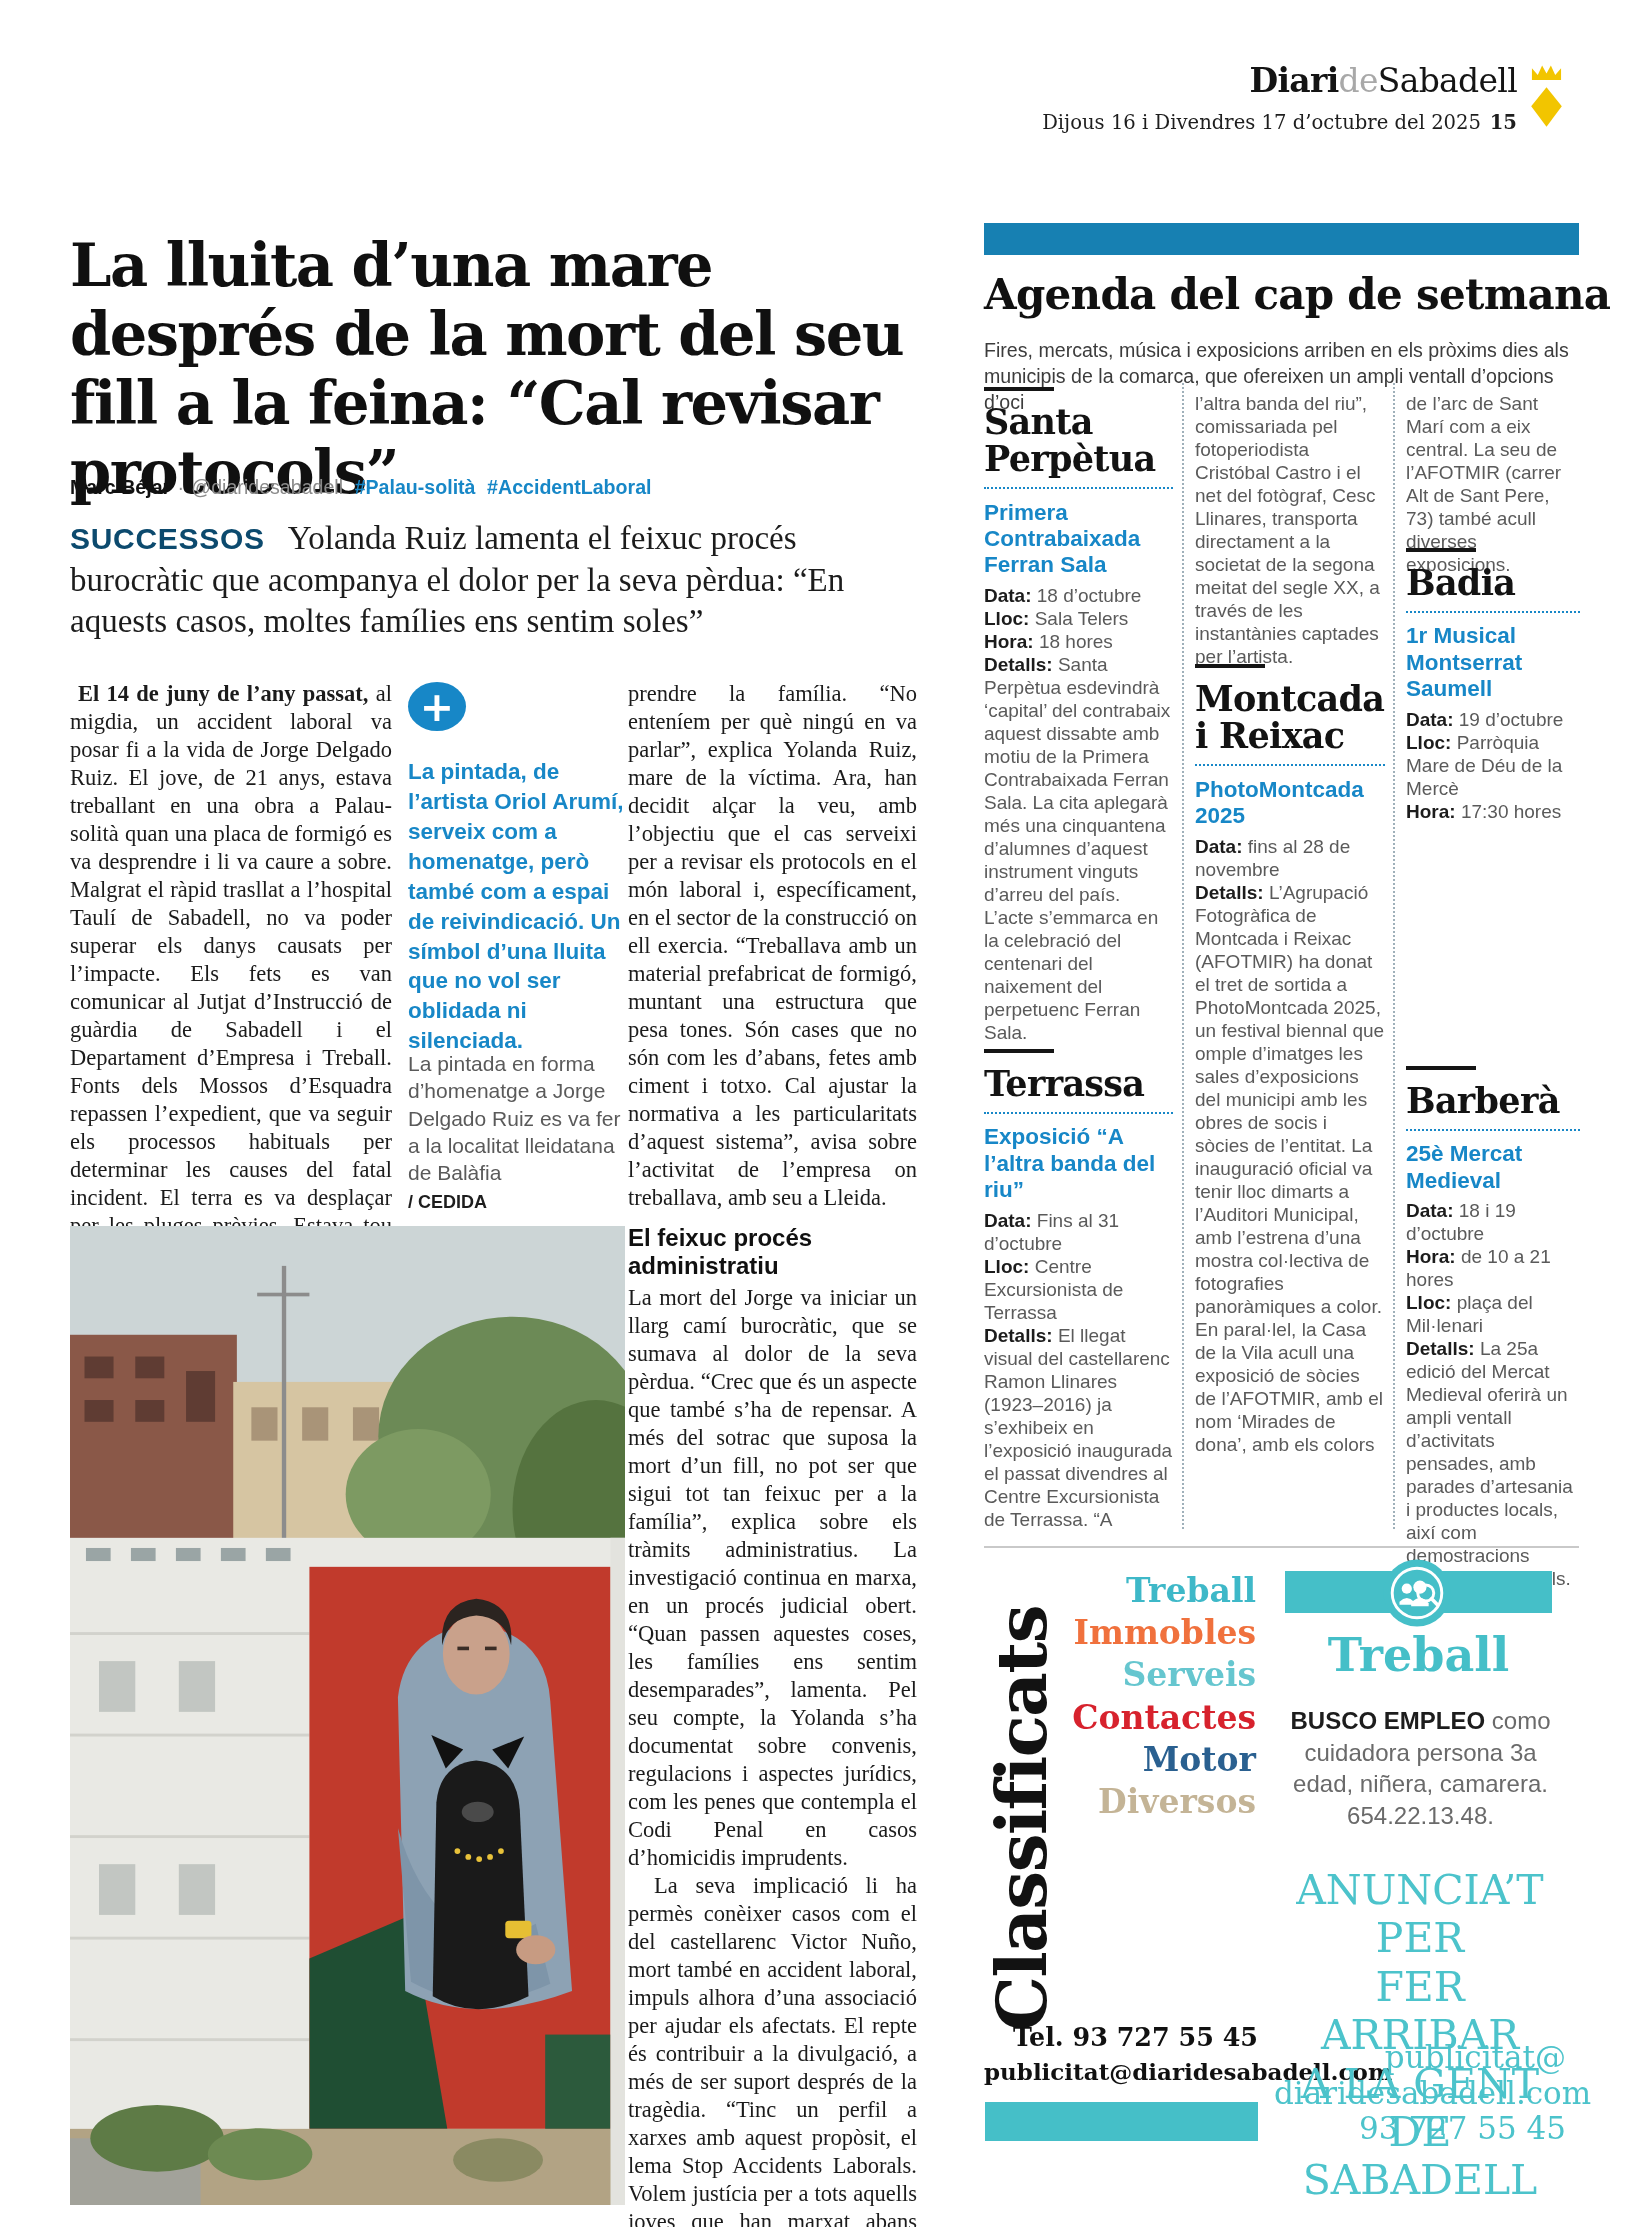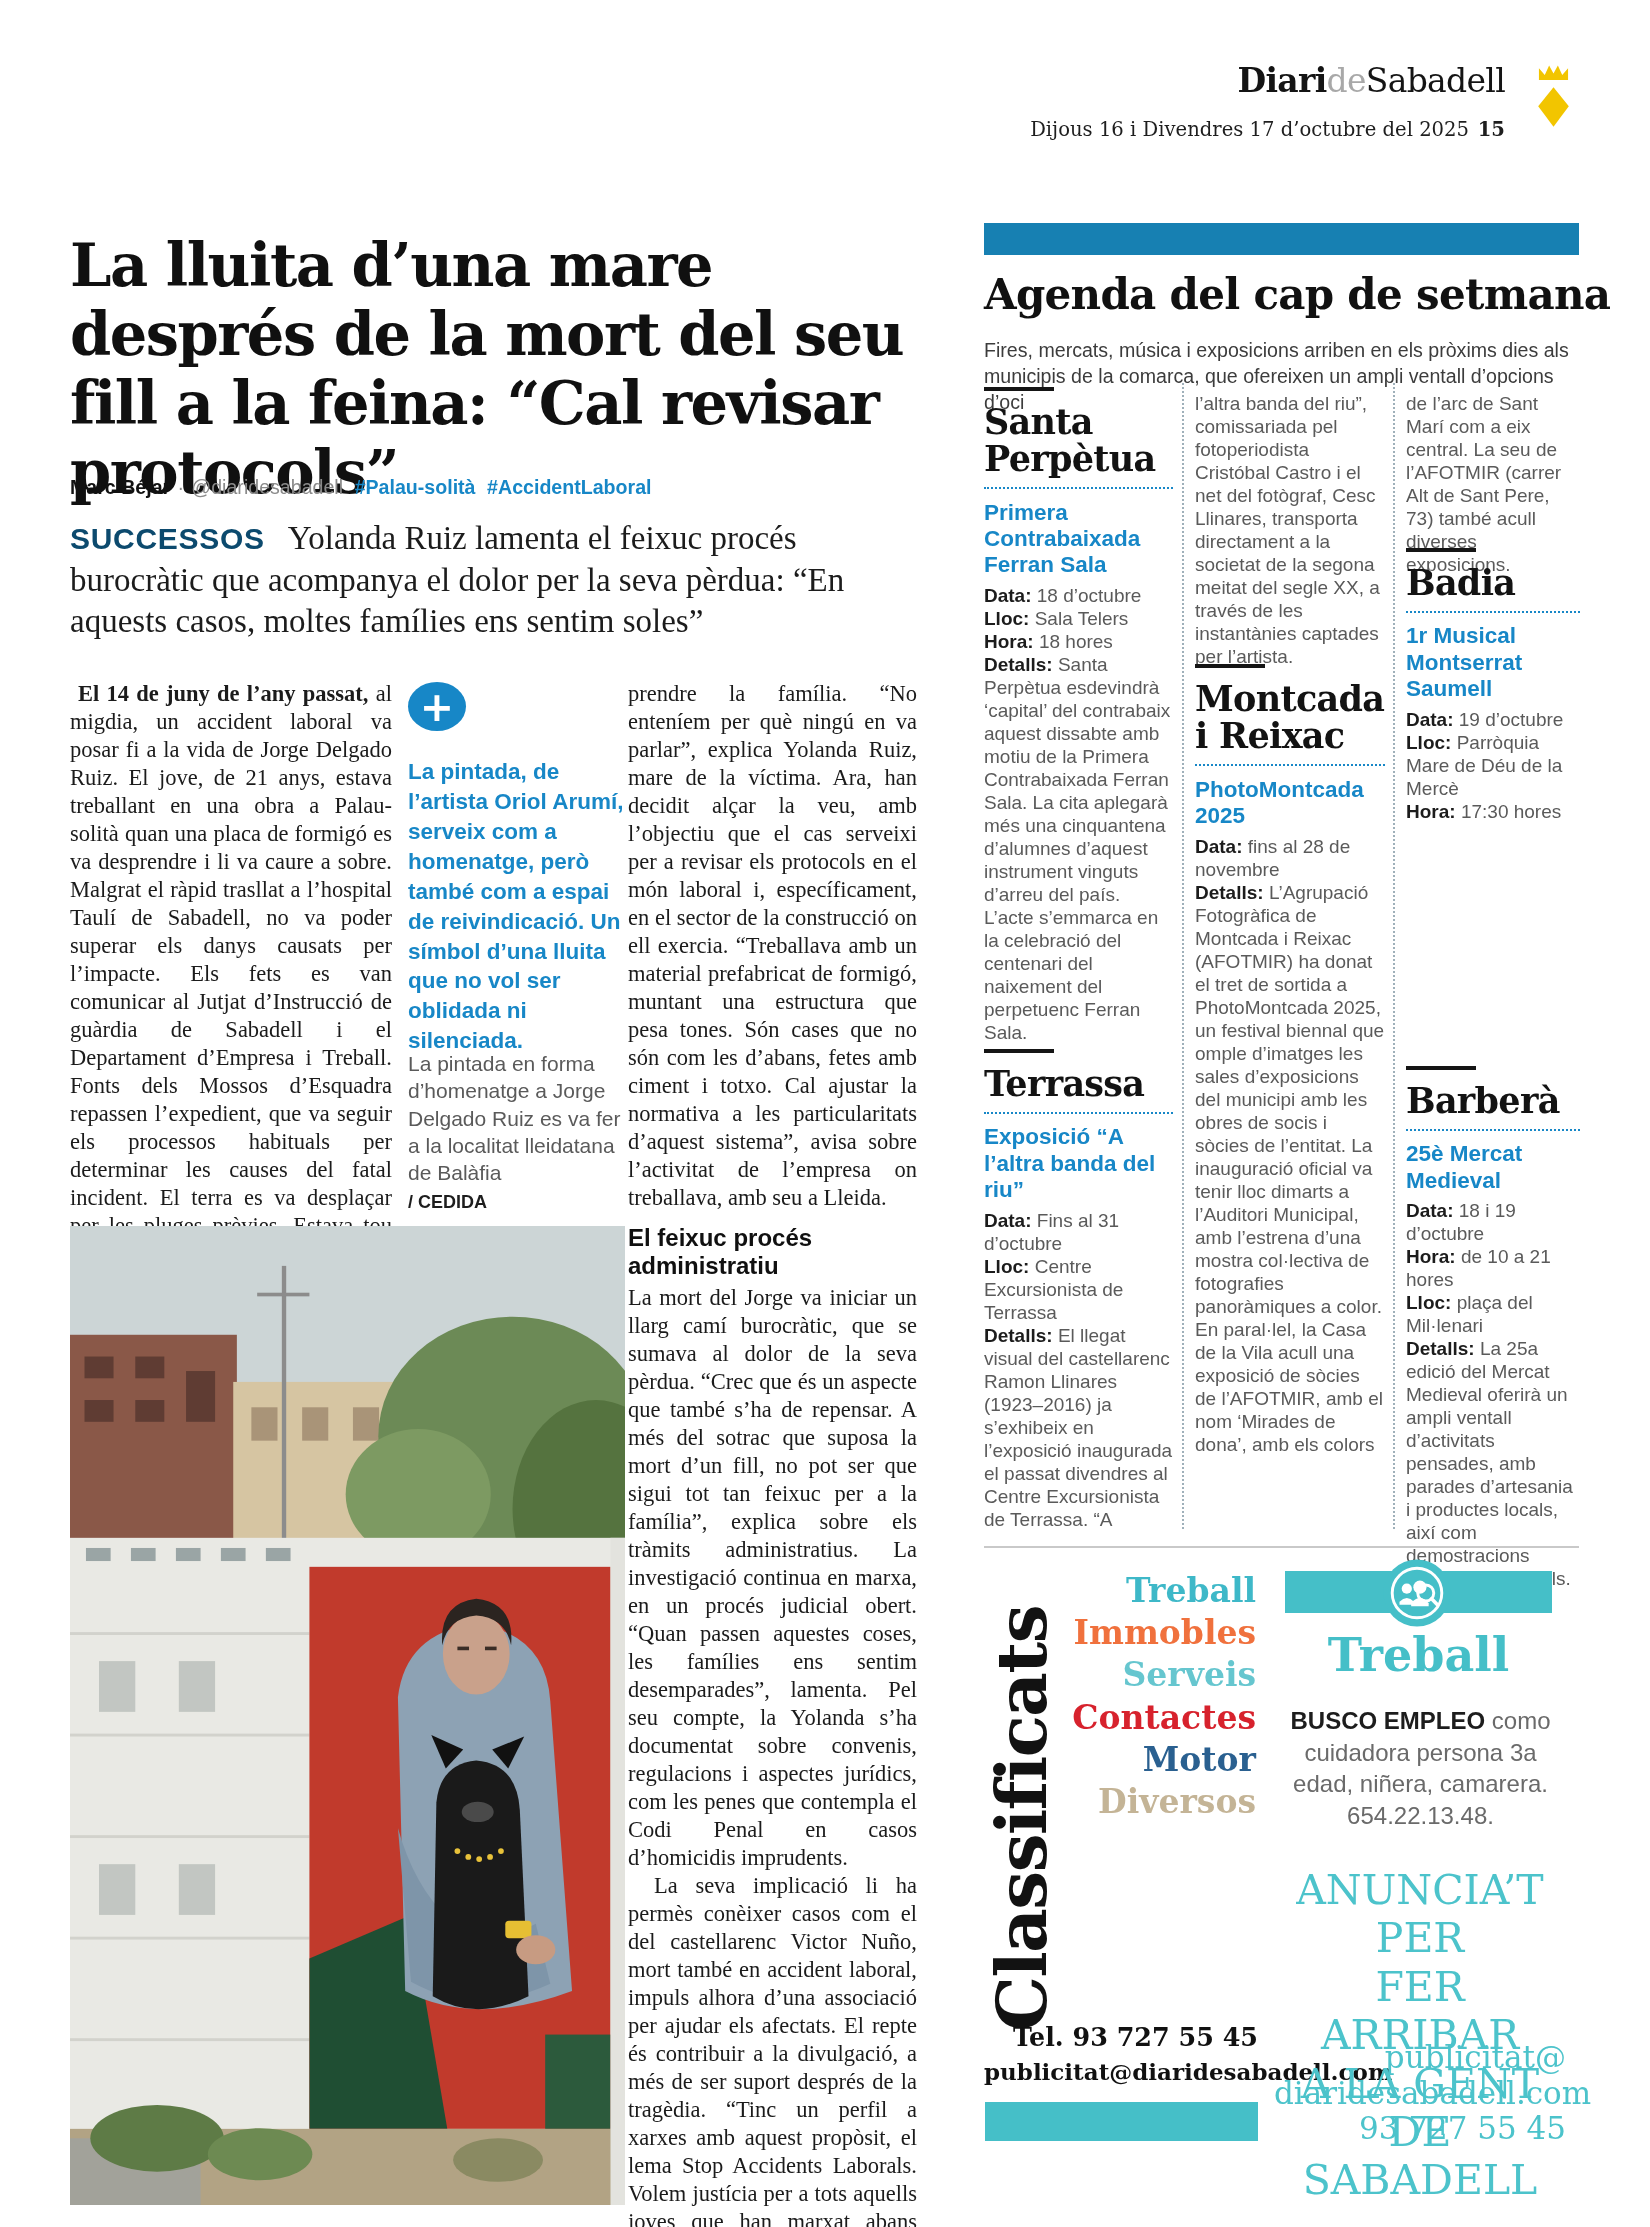--- a/index.html
+++ b/index.html
@@ -1,26 +1,26 @@
 <!DOCTYPE html>
 <html style="font-size:11.6px"><head>
 <meta charset="utf-8">
 <style>
   html,body{margin:0;padding:0;background:#e8e8e8;}
   #page{position:relative;width:1651px;height:2227px;background:#ffffff;overflow:hidden;
         font-family:"Liberation Serif",serif;}
 
   
-  .header{position:absolute;top:64px;right:80px;display:flex;align-items:flex-start;gap:31px;}
+  .header{position:absolute;top:64px;right:87px;display:flex;align-items:flex-start;gap:12px;}
   .brandwrap{text-align:right;}
   .brand{font-family:"DejaVu Serif",serif;font-size:33px;line-height:1.05;letter-spacing:-0.7px;}
   .brand .b1{font-weight:700;color:#141414;}
   .brand .b2{color:#a8a8a8;}
   .brand .b3{color:#141414;}
-  .dateline{margin-top:19px;font-family:"DejaVu Serif",serif;font-size:19.6px;color:#1e1e1e;}
+  .dateline{margin-top:12px;font-family:"DejaVu Serif",serif;font-size:19.6px;color:#1e1e1e;}
   .pagenum{font-weight:700;margin-left:8.7px;}
   .logo-svg{width:35px;height:67px;}
 
   
   .headline{position:absolute;left:70px;top:231px;width:852px;
             font-family:"DejaVu Serif",serif;font-weight:700;font-size:59px;
             line-height:1.17;letter-spacing:-1.5px;color:#101010;margin:0;}
   .byline{position:absolute;left:70px;top:476px;font-family:"Liberation Sans",sans-serif;
           font-size:19.6px;color:#111;}
   .byline .sep{color:#8a8a8a;margin:0 7.3px;}

